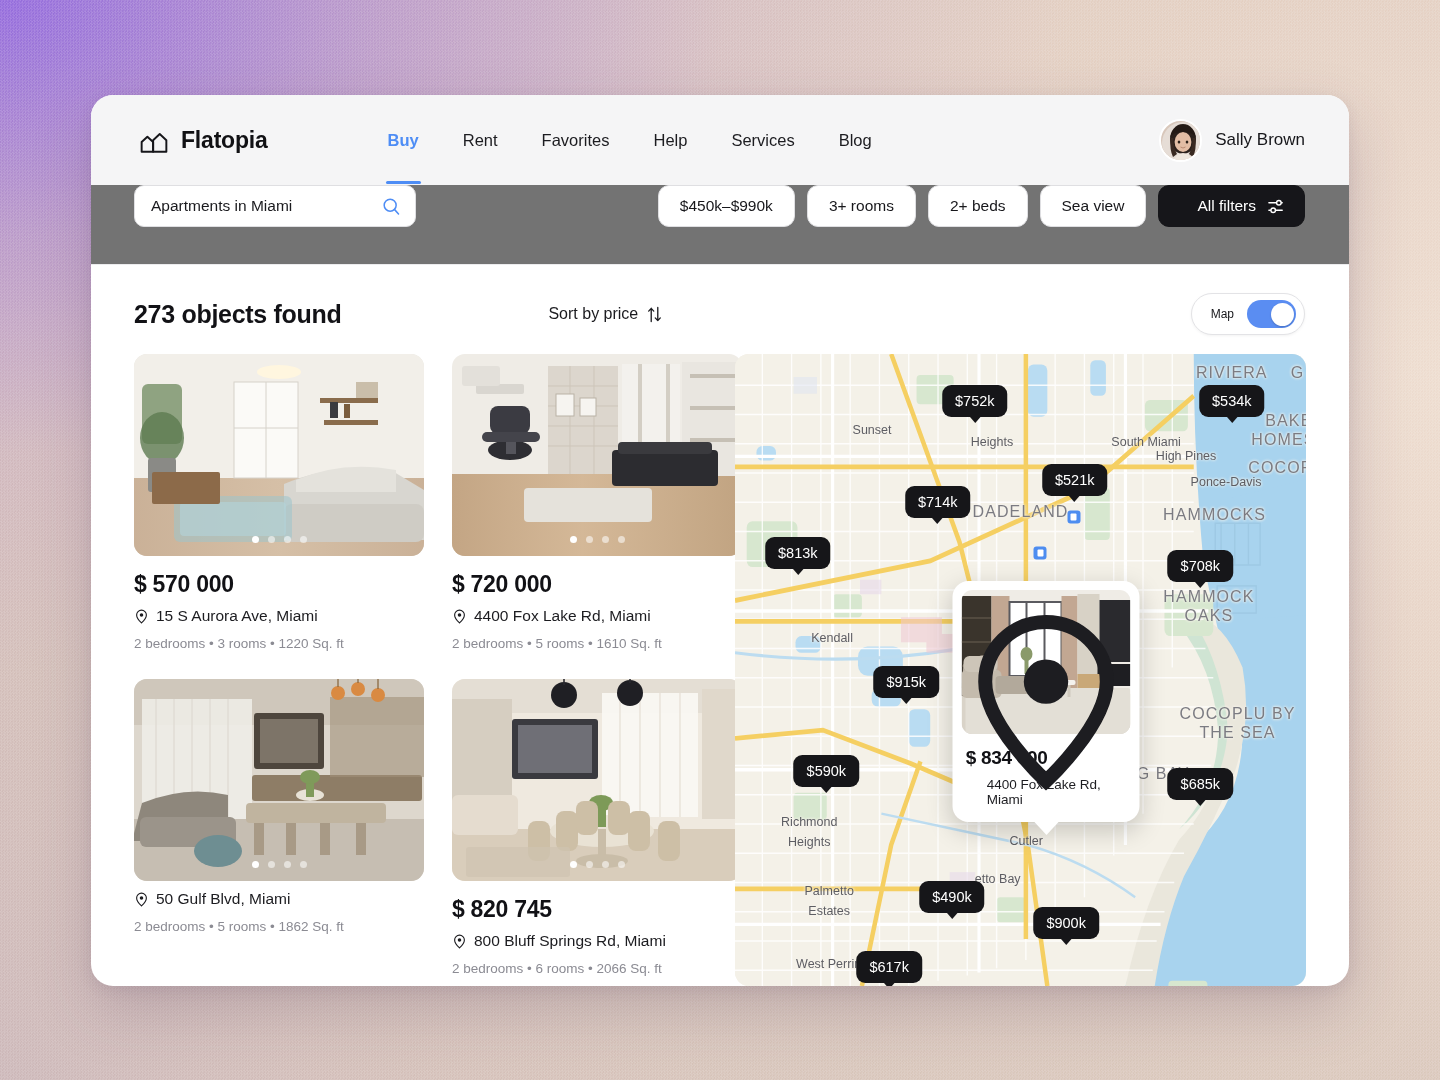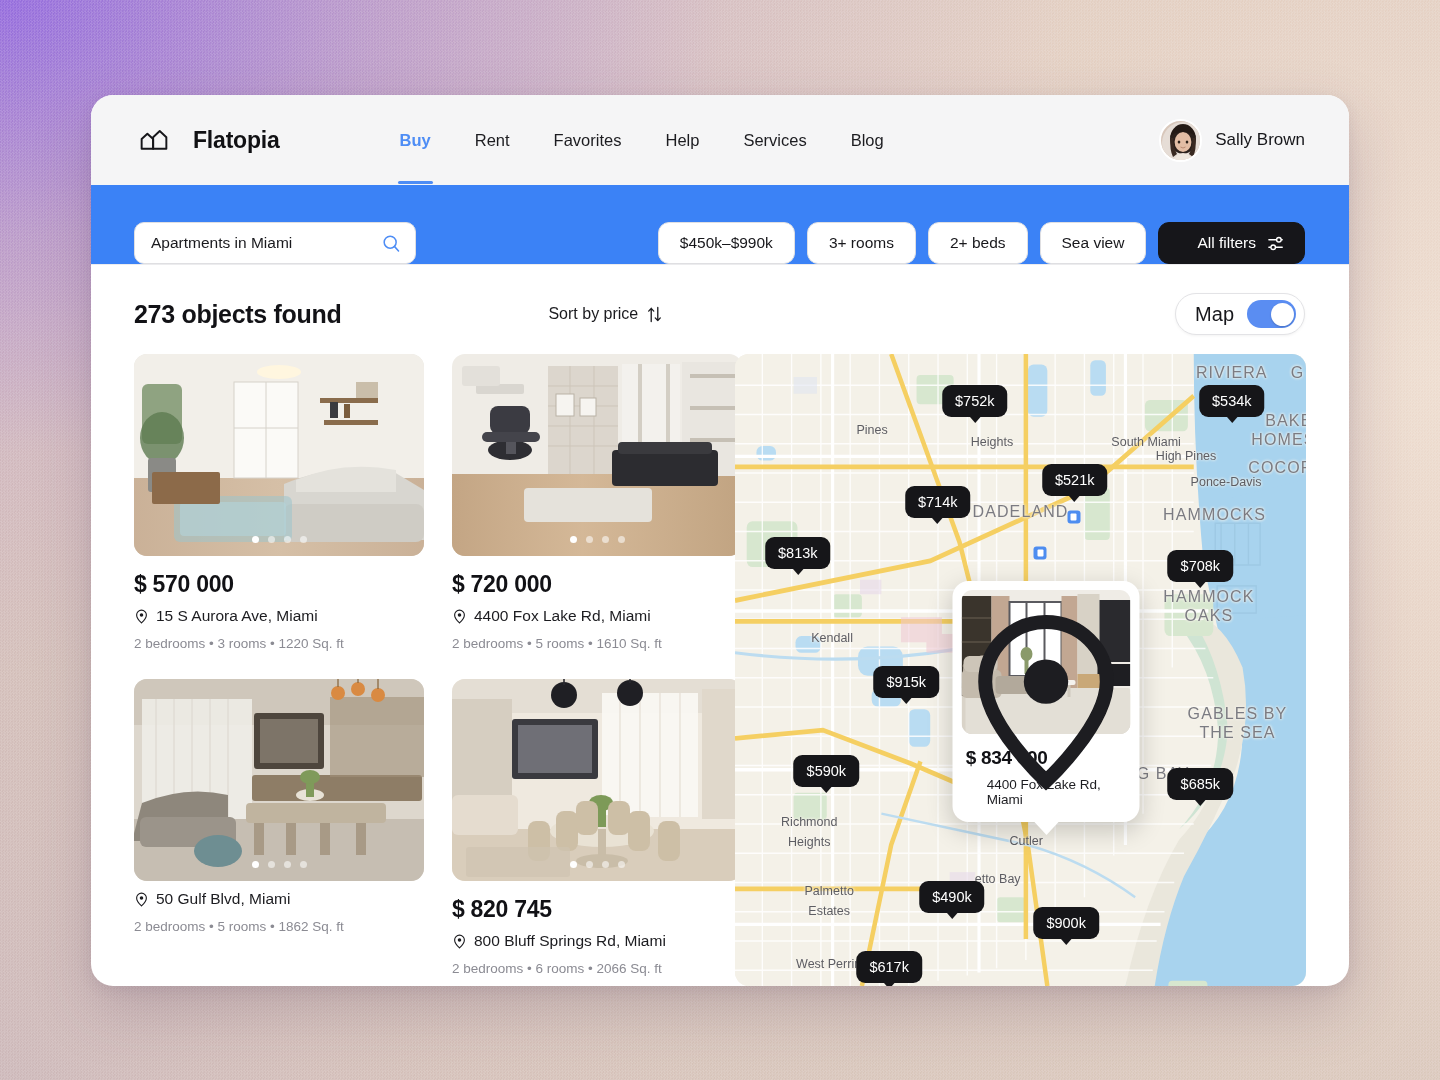--- a/index.html
+++ b/index.html
@@ -46,21 +46,21 @@
 
   
   .header {
     height: 90px;
     background: #f5f5f6;
     display: flex; align-items: center;
     padding: 0 44px 0 48px;
     position: relative;
     flex: 0 0 auto;
   }
-  .brand { display: flex; align-items: flex-start; gap: 24px; }
+  .brand { display: flex; align-items: flex-end; gap: 12px; }
   .brand-icon { width: 30px; height: 24px; display: block; }
   .brand-name { font-size: 23px; font-weight: bold; color: #111114; letter-spacing: -0.2px; }
 
   .nav { display: flex; align-items: center; gap: 40px; margin-left: 118px; }
   .nav-item {
     font-size: 16.5px; color: #1c1c20; position: relative;
     padding: 6px 2px; cursor: pointer; white-space: nowrap;
   }
   .nav-item.active { color: #4e8df5; font-weight: bold; }
   .nav-item.active::after {
@@ -74,23 +74,23 @@
     width: 43px; height: 43px; border-radius: 50%;
     overflow: hidden; flex: 0 0 auto;
     background: #d8c7bb;
     border: 2px solid #fff;
     position: relative;
   }
   .user-name { font-size: 17px; color: #17171b; }
 
   
   .filterbar {
-    height: 80px; background: #3b82f6;
+    height: 80px; background: #737373;
     border-bottom: 1px solid #ececee;
-    display: flex; align-items: flex-end;
+    display: flex; align-items: flex-start;
     padding: 0 44px 0 43px;
     flex: 0 0 auto;
   }
   .search-box {
     width: 282px; height: 42px;
     border: 1px solid #dfdfe2; border-radius: 10px;
     display: flex; align-items: center;
     padding: 0 14px 0 16px; gap: 8px; background: #fff;
   }
   .search-input {
@@ -126,21 +126,21 @@
     font-size: 16px; color: #1b1b1f; margin-left: 207px; cursor: pointer;
   }
   .sort-icon { width: 15px; height: 17px; }
   .map-toggle {
     margin-left: auto;
     height: 42px; padding: 0 8px 0 19px;
     border: 1px solid #e3e3e6; border-radius: 22px;
     background: #fff; display: flex; align-items: center; gap: 13px;
     box-shadow: 0 1px 3px rgba(0,0,0,.05); cursor: pointer;
   }
-  .map-toggle-label { font-size: 20px; color: #17171b; }
+  .map-toggle-label { font-size: 12px; color: #17171b; }
   .switch {
     width: 49px; height: 28px; border-radius: 16px;
     background: #5a8df2; position: relative; flex: 0 0 auto;
   }
   .switch::after {
     content: ""; position: absolute; top: 2.5px; right: 2.5px;
     width: 23px; height: 23px; border-radius: 50%;
     background: #fff; box-shadow: 0 1px 2px rgba(0,0,0,.2);
   }
 
@@ -678,36 +678,36 @@
 
         <g stroke="#9ec9e4" stroke-width="1.4" fill="none">
           <rect x="492" y="162" width="46" height="40"></rect>
           <line x1="498" y1="162" x2="498" y2="202"></line>
           <line x1="512" y1="162" x2="512" y2="202"></line>
           <line x1="526" y1="162" x2="526" y2="202"></line>
           <rect x="494" y="222" width="40" height="26"></rect>
         </g>
       </svg>
 
-      <div class="map-label" style="left:24%;top:12%">Pines</div>
+      <div class="map-label" style="left:24%;top:12%">Sunset</div>
       <div class="map-label" style="left:45%;top:14%">Heights</div>
       <div class="map-label" style="left:72%;top:14%">South Miami</div>
       <div class="map-label caps" style="left:87%;top:3%">RIVIERA</div>
       <div class="map-label caps" style="left:98.5%;top:3%">G</div>
       <div class="map-label caps" style="left:97%;top:10.6%">BAKE</div>
       <div class="map-label caps" style="left:97%;top:13.6%">HOMEST</div>
       <div class="map-label" style="left:79%;top:16.2%">High Pines</div>
       <div class="map-label" style="left:86%;top:20.2%">Ponce-Davis</div>
       <div class="map-label caps" style="left:97.5%;top:18%">COCOPLU</div>
       <div class="map-label caps" style="left:50%;top:25%">DADELAND</div>
       <div class="map-label caps" style="left:84%;top:25.5%">HAMMOCKS</div>
       <div class="map-label caps" style="left:83%;top:38.5%">HAMMOCK</div>
       <div class="map-label caps" style="left:83%;top:41.5%">OAKS</div>
       <div class="map-label" style="left:17%;top:45%">Kendall</div>
-      <div class="map-label caps" style="left:88%;top:57%">GABLES BY</div>
+      <div class="map-label caps" style="left:88%;top:57%">COCOPLU BY</div>
       <div class="map-label caps" style="left:88%;top:60%">THE SEA</div>
       <div class="map-label" style="left:13%;top:74%">Richmond</div>
       <div class="map-label" style="left:13%;top:77.2%">Heights</div>
       <div class="map-label" style="left:51%;top:77%">Cutler</div>
       <div class="map-label caps" style="left:75%;top:66.5%">G BAY</div>
       <div class="map-label" style="left:16.5%;top:85%">Palmetto</div>
       <div class="map-label" style="left:16.5%;top:88.2%">Estates</div>
       <div class="map-label" style="left:46%;top:83%">etto Bay</div>
       <div class="map-label" style="left:17%;top:96.5%">West Perrine</div>
 

